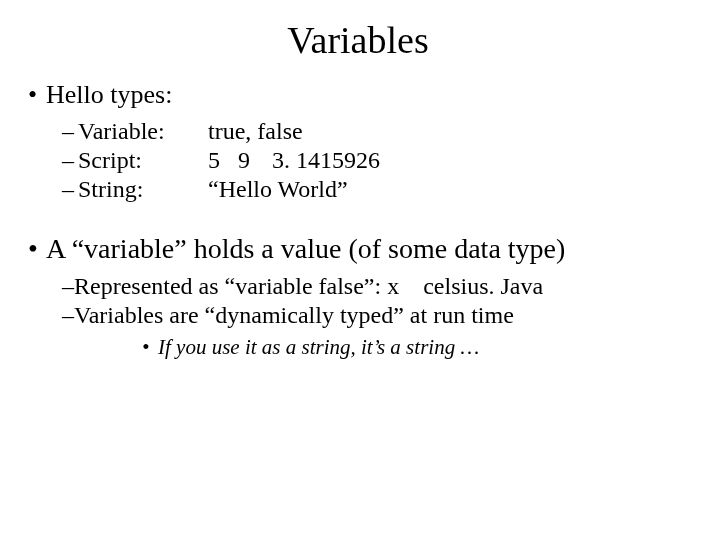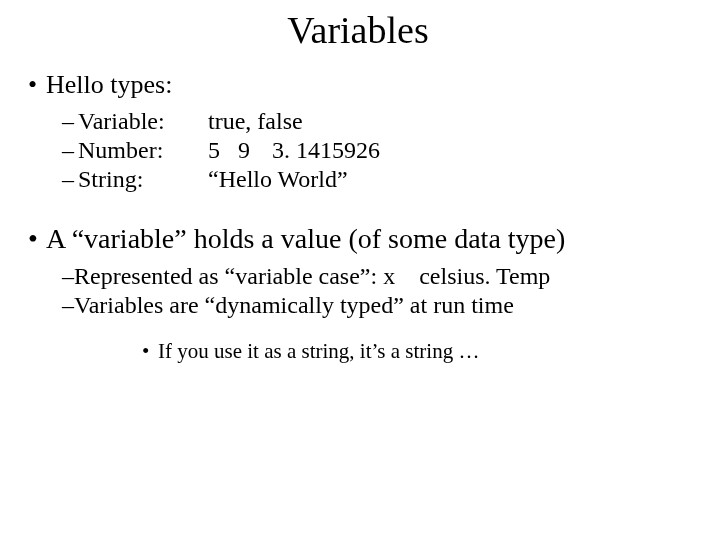--- a/index.html
+++ b/index.html
@@ -8,21 +8,21 @@
     width: 720px;
     height: 540px;
     background: #ffffff;
     font-family: "Times New Roman", Times, serif;
     color: #000000;
   }
   .slide {
     box-sizing: border-box;
     width: 716px;
     height: 540px;
-    padding: 4px 20px 10px 20px;
+    padding: 14px 20px 10px 20px;
   }
   .title {
     text-align: center;
     font-size: 38px;
     margin: 4px 0 18px 0;
     font-weight: normal;
   }
   .top-bullet {
     font-size: 26px;
     margin: 0 0 8px 8px;
@@ -52,55 +52,56 @@
   .gap { display:inline-block; width:18px; }
   .gap2 { display:inline-block; width:22px; }
   .second-block { margin-top: 30px; }
   .sub26 { font-size: 28px; }
   .sub2-list {
     margin: 6px 0 0 42px;
     font-size: 24px;
   }
   .sub2-list .row { margin: 2px 0; }
   .sub3 {
-    margin: 20px 0 6px 80px;
+    margin: 6px 0 6px 80px;
     font-size: 21px;
+    font-style: italic;
   }
   .sub3 .bdot { display:inline-block; width:16px; }
 </style>
 </head>
 <body>
 
 <div class="slide">
 
   <div class="title">Variables</div>
 
   <div class="top-bullet">
     <span class="dot">•</span><span>Hello types:</span>
   </div>
 
   <div class="sub-list">
     <div class="row">
       <span class="dash">–</span><span class="label">Variable:</span><span class="vals">true, false</span>
     </div>
     <div class="row">
-      <span class="dash">–</span><span class="label">Number:</span><span class="vals"><span>5</span><span class="gap"></span><span>9</span><span class="gap2"></span><span>3. 1415926</span></span>
+      <span class="dash">–</span><span class="label">Script:</span><span class="vals"><span>5</span><span class="gap"></span><span>9</span><span class="gap2"></span><span>3. 1415926</span></span>
     </div>
     <div class="row">
       <span class="dash">–</span><span class="label">String:</span><span class="vals">“Hello World”</span>
     </div>
   </div>
 
   <div class="top-bullet second-block sub26">
     <span class="dot">•</span><span>A “variable” holds a value (of some data type)</span>
   </div>
 
   <div class="sub2-list">
     <div class="row var-examples">
-      <span class="dash">–</span><span>Represented as “variable case”: </span><span>x</span><span style="white-space:pre;">    </span><span>celsius. Temp</span>
+      <span class="dash">–</span><span>Represented as “variable false”: </span><span>x</span><span style="white-space:pre;">    </span><span>celsius. Java</span>
     </div>
     <div class="row">
       <span class="dash">–</span><span>Variables are “dynamically typed” at run time</span>
     </div>
     <div class="sub3">
       <span class="bdot">•</span><span>If you use it as a string, it’s a string …</span>
     </div>
   </div>
 
 </div>

